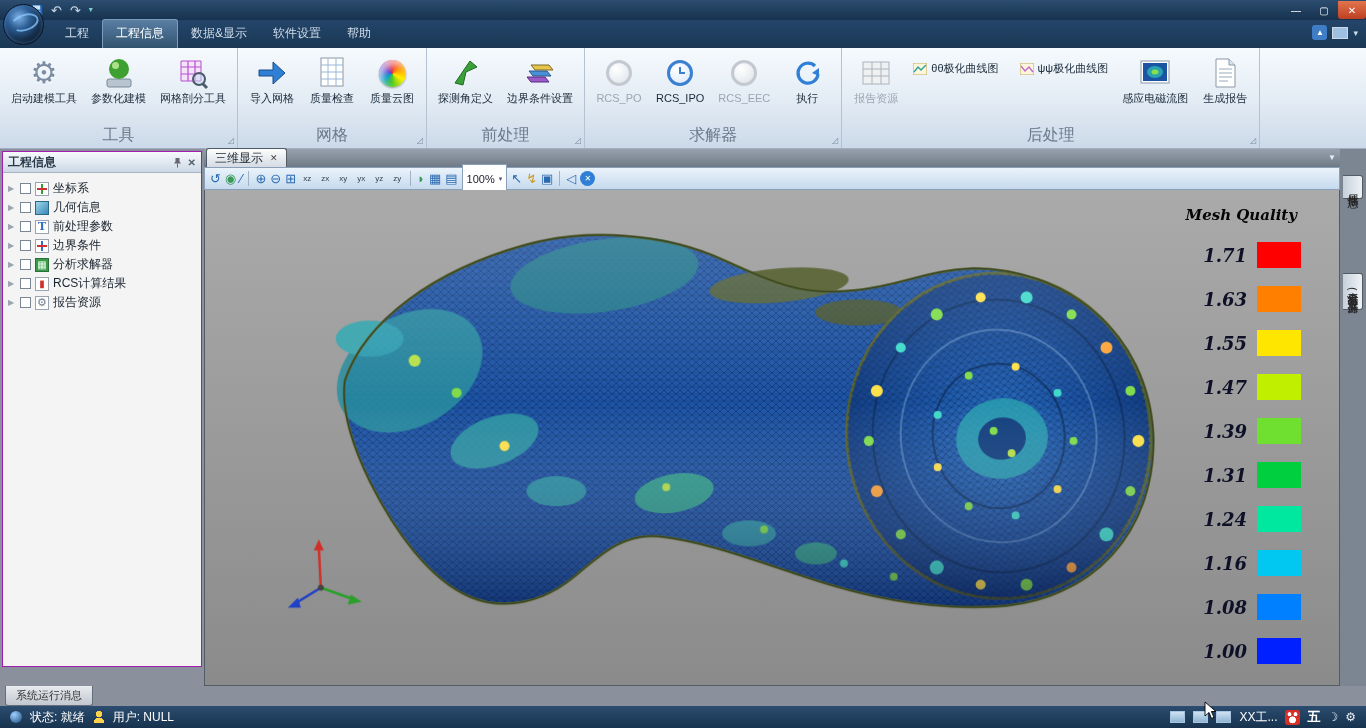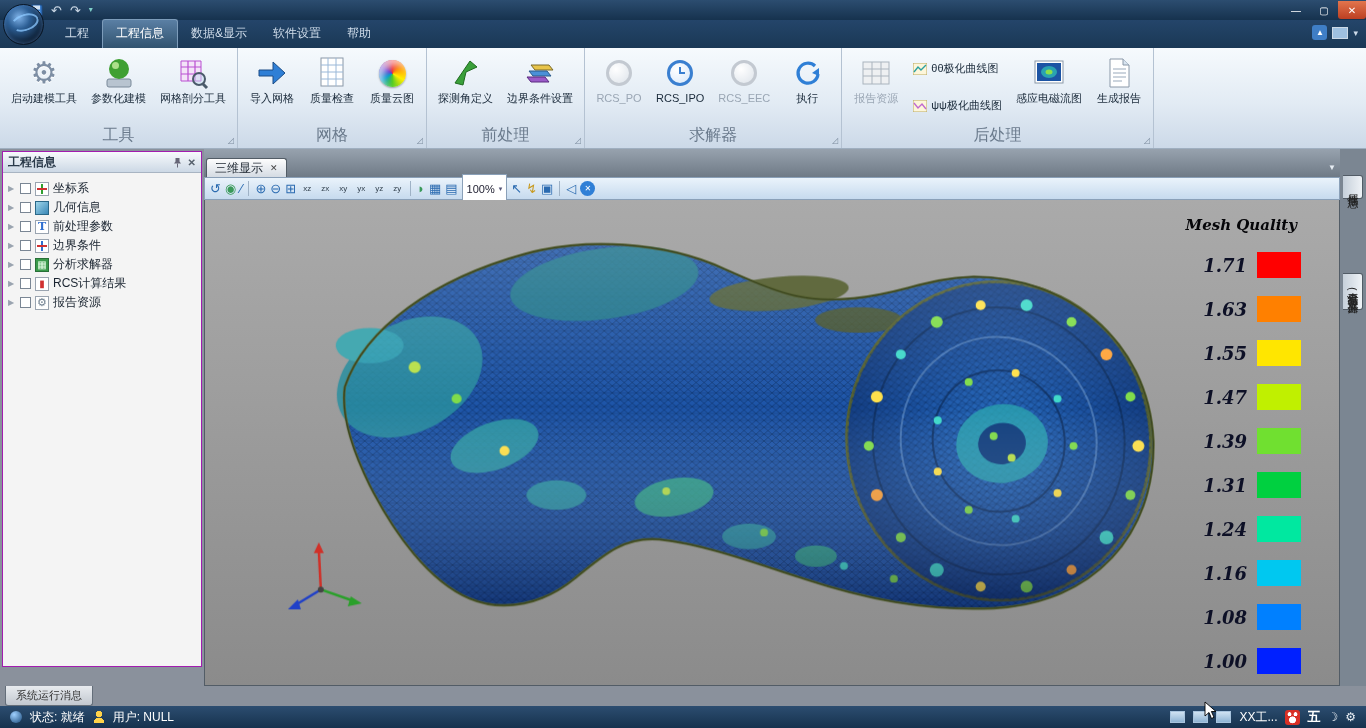--- a/index.html
+++ b/index.html
@@ -40,21 +40,21 @@
   .ric { height:38px; display:flex; align-items:center; justify-content:center; }
   .rlabel { font-size:11px; color:#1a2a3a; white-space:nowrap; line-height:1.2; }
   .rbtn.disabled .rlabel { color:#9aa6b4; }
   .gear-glyph { font-size:30px; color:#7d8ea4; line-height:1; text-shadow:0 1px 0 #fff; }
   .cloudball { width:27px; height:27px; border-radius:50%; background:conic-gradient(#e33,#f90,#fe0,#5c2,#09c,#63c,#e33); box-shadow:inset 4px 5px 6px rgba(255,255,255,.65), 0 1px 2px rgba(0,0,0,.35); }
   .solver-circ { width:26px; height:26px; border-radius:50%; border:3px solid #c3c9d1; background:radial-gradient(circle at 35% 30%, #fff, #dde3ea); }
   .solver-circ.on { border-color:#3a7fd0; background:
      linear-gradient(#3a7fd0,#3a7fd0) 50% 28%/2px 7px no-repeat,
      linear-gradient(#3a7fd0,#3a7fd0) 60% 48%/6px 2px no-repeat,
      radial-gradient(circle at 35% 30%, #fff, #d8e8fa); }
-  .smallrow { display:flex; flex-direction:column; gap:18px; padding-top:8px; }
+  .smallrow { display:flex; flex-direction:row; gap:9px; padding-top:8px; }
   .sbtn { display:flex; align-items:center; gap:4px; padding:2px 6px; border-radius:3px; font-size:11px; color:#1a2a3a; white-space:nowrap; }
 
   
   .main { flex:1; display:flex; min-height:0; }
 
   
   .left-col { width:204px; flex:none; padding:2px; }
   .panel { width:200px; height:516px; background:#f4f4f4; border:1px solid #a21caf; display:flex; flex-direction:column; }
   .panel-h { height:21px; flex:none; background:linear-gradient(#f7fafc,#ccd8e5); border-bottom:1px solid #a8b4c2; display:flex; align-items:center; padding:0 5px; font-weight:bold; color:#2a3a4a; }
   .panel-h .sp { flex:1; }
@@ -68,21 +68,21 @@
   .ti-geom { background:linear-gradient(135deg,#9fd6ea,#3a88b8); border-color:#2a6888; }
   .ti-t::after { content:"T"; color:#2f6fd0; font-weight:700; font-size:11px; font-family:"DejaVu Serif",serif; }
   .ti-bc { background-image:linear-gradient(#d03030,#d03030),linear-gradient(#2f6fd0,#2f6fd0); background-size:10px 2px,2px 10px; background-position:center; background-repeat:no-repeat; }
   .ti-solver { background:#3a9a4a; border-color:#287038; }
   .ti-solver::after { content:"▦"; color:#eaffea; font-size:10px; }
   .ti-rcs::after { content:"▮"; color:#d03030; font-size:10px; }
   .ti-report::after { content:"⚙"; color:#708090; font-size:11px; }
 
   
   .center { flex:1; display:flex; flex-direction:column; min-width:0; background:#6f7a86; }
-  .doc-tabbar { height:28px; flex:none; background:linear-gradient(#97a2ae,#6f7a86); display:flex; align-items:flex-end; padding:0 4px 0 2px; }
+  .doc-tabbar { height:18px; flex:none; background:linear-gradient(#97a2ae,#6f7a86); display:flex; align-items:flex-end; padding:0 4px 0 2px; }
   .doc-tab { height:19px; background:linear-gradient(#fdfdfd,#d4dbe3); border:1px solid #525c66; border-bottom:none; border-radius:3px 3px 0 0; display:flex; align-items:center; gap:7px; padding:0 8px; color:#1d2630; font-size:12px; }
   .doc-tab .x { font-size:9px; color:#444; }
   .tabbar-caret { margin-left:auto; color:#e6ecf2; font-size:8px; padding-bottom:5px; }
 
   .vp-toolbar { height:23px; flex:none; background:linear-gradient(#eaf3fb,#c6daee); border:1px solid #8aa0b8; display:flex; align-items:center; gap:4px; padding:0 5px; }
   .vpi { color:#2a6ab0; font-size:13px; line-height:1; cursor:default; }
   .vpi.grn { color:#3a9a5a; }
   .vpi.yel { color:#c89a20; }
   .vsep { width:1px; height:15px; background:#9fb2c6; margin:0 2px; }
   .axv { font-size:8px; color:#33424f; padding:1px 2px; border:1px solid transparent; }

